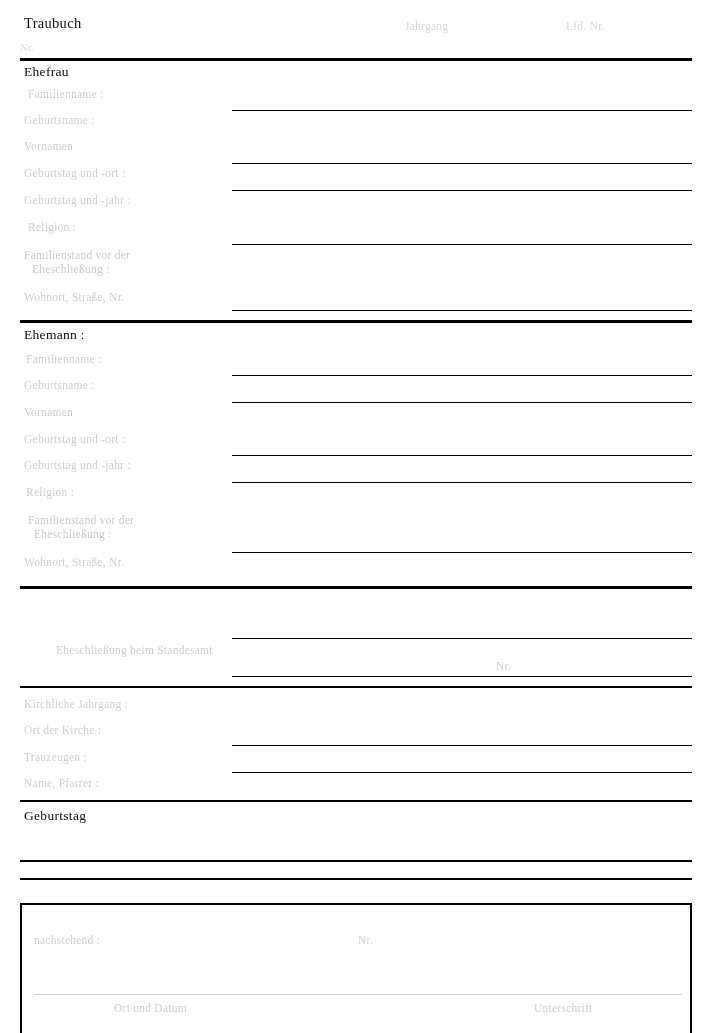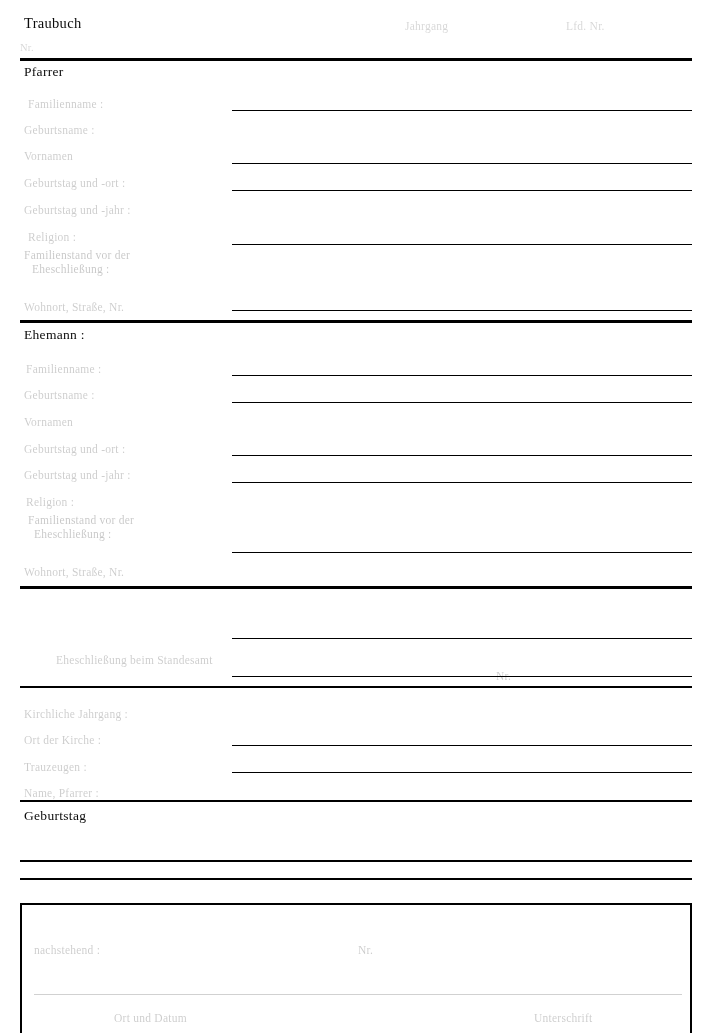--- a/index.html
+++ b/index.html
@@ -40,21 +40,21 @@
   .label {
     position: absolute;
     font-size: 11.5px;
     color: #000000;
     white-space: nowrap;
     letter-spacing: 0.25px;
     opacity: 0.26;
     filter: contrast(260%) brightness(1.35);
     -webkit-font-smoothing: none;
   }
-  .label.faint  { opacity: 0.20; margin-top: 10px; }
+  .label.faint  { opacity: 0.20; }
   .label.fainter{ opacity: 0.16; }
   .label.small  { font-size: 10.5px; }
 
   
   .label2 {
     position: absolute;
     font-size: 11.5px;
     color: #000000;
     line-height: 14px;
     letter-spacing: 0.25px;
@@ -80,21 +80,21 @@
   <div class="heading" style="left:24px; top:15px;">Traubuch</div>
 
   <div class="label fainter" style="left:405px; top:20px;">Jahrgang</div>
 
   <div class="label fainter" style="left:566px; top:20px;">Lfd. Nr.</div>
 
   <div class="label fainter small" style="left:20px; top:42px;">Nr.</div>
 
   <div class="rule thick" style="left:20px; top:58px; width:672px;"></div>
 
-  <div class="heading" style="left:24px; top:64px; font-size:13.5px;">Pfarrer</div>
+  <div class="heading" style="left:24px; top:64px; font-size:13.5px;">Ehefrau</div>
 
   <div class="label faint" style="left:28px; top:88px;">Familienname :</div>
 
   <div class="label faint" style="left:24px; top:114px;">Geburtsname :</div>
   <div class="rule thin" style="left:232px; top:110px; width:460px;"></div>
 
   <div class="label faint" style="left:24px; top:140px;">Vornamen</div>
 
   <div class="label faint" style="left:24px; top:167px;">Geburtstag und -ort :</div>
   <div class="rule thin" style="left:232px; top:163px; width:460px;"></div>

